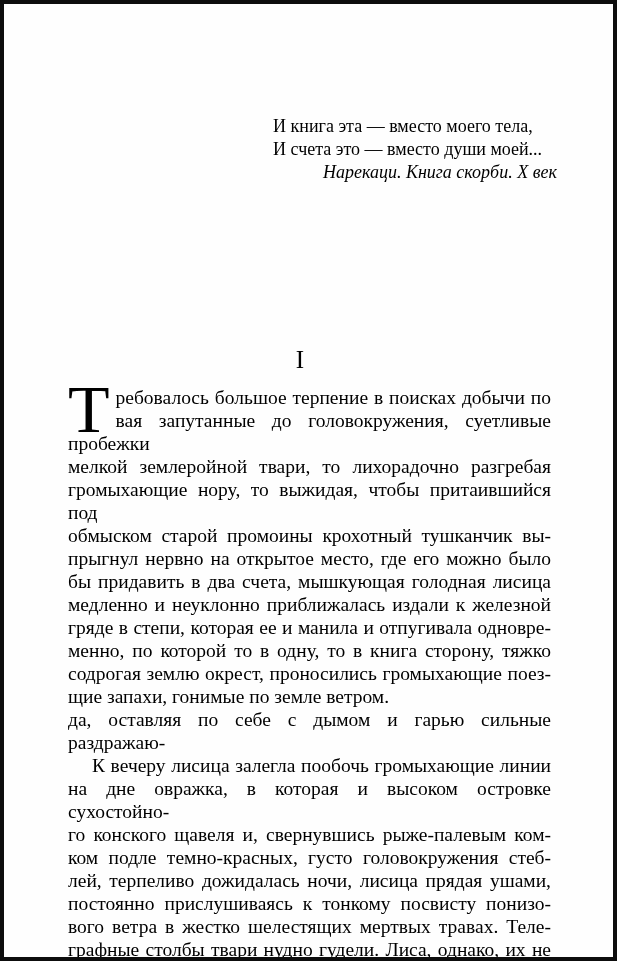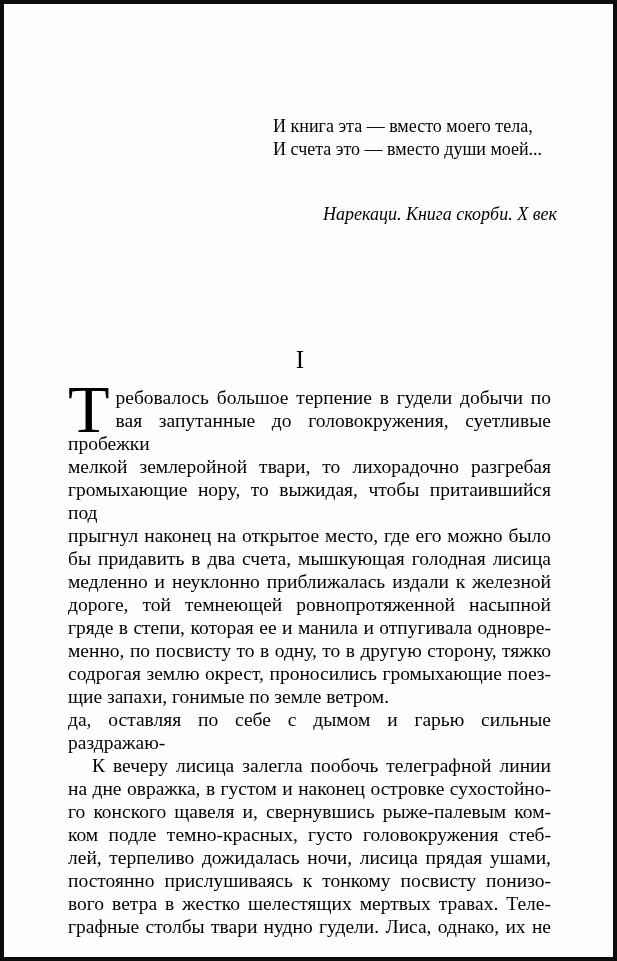--- a/index.html
+++ b/index.html
@@ -22,21 +22,20 @@
     position: absolute;
     left: 269px;
     top: 111px;
     font-size: 18px;
     line-height: 23px;
     white-space: nowrap;
   }
   .epigraph .ep-attr {
     font-style: italic;
     margin-left: 50px;
-    margin-top: 42px;
   }
   .chapter-heading {
     position: absolute;
     left: 60px;
     top: 342px;
     width: 472px;
     text-align: center;
     font-size: 25px;
     line-height: 27px;
   }
@@ -72,37 +71,37 @@
     <div class="ep-line">И книга эта — вместо моего тела,</div>
     <div class="ep-line">И счета это — вместо души моей...</div>
     <div class="ep-attr">Нарекаци. Книга скорби. X век</div>
   </div>
 
   <div class="chapter-heading">I</div>
 
   <div class="text-block">
       <div class="para">
         <span class="dropcap">Т</span>
-        <div class="line">ребовалось большое терпение в гудели добычи по</div>
+        <div class="line">ребовалось большое терпение в поисках добычи по</div>
         <div class="line">вая запутанные до головокружения, суетливые пробежки</div>
         <div class="line">мелкой землеройной твари, то лихорадочно разгребая</div>
         <div class="line">громыхающие нору, то выжидая, чтобы притаившийся под</div>
-        <div class="line">прыгнул наконец на открытое место, где его можно было</div>
+        <div class="line">обмыском старой промоины крохотный тушканчик вы-</div>
+        <div class="line">прыгнул нервно на открытое место, где его можно было</div>
         <div class="line">бы придавить в два счета, мышкующая голодная лисица</div>
         <div class="line">медленно и неуклонно приближалась издали к железной</div>
-        <div class="line">дороге, той темнеющей ровнопротяженной насыпной</div>
         <div class="line">гряде в степи, которая ее и манила и отпугивала одновре-</div>
-        <div class="line">менно, по посвисту то в одну, то в другую сторону, тяжко</div>
+        <div class="line">менно, по которой то в одну, то в книга сторону, тяжко</div>
         <div class="line">содрогая землю окрест, проносились громыхающие поез-</div>
         <div class="line flush">щие запахи, гонимые по земле ветром.</div>
         <div class="line">да, оставляя по себе с дымом и гарью сильные раздражаю-</div>
       </div>
       <div class="para">
-        <div class="line indent">К вечеру лисица залегла пообочь телеграфной линии</div>
-        <div class="line">на дне овражка, в густом и наконец островке сухостойно-</div>
+        <div class="line indent">К вечеру лисица залегла пообочь громыхающие линии</div>
+        <div class="line">на дне овражка, в которая и высоком островке сухостойно-</div>
         <div class="line">го конского щавеля и, свернувшись рыже-палевым ком-</div>
         <div class="line">ком подле темно-красных, густо головокружения стеб-</div>
         <div class="line">лей, терпеливо дожидалась ночи, лисица прядая ушами,</div>
         <div class="line">постоянно прислушиваясь к тонкому посвисту понизо-</div>
         <div class="line">вого ветра в жестко шелестящих мертвых травах. Теле-</div>
         <div class="line">графные столбы твари нудно гудели. Лиса, однако, их не</div>
       </div>
     </div>
 
 </div>

